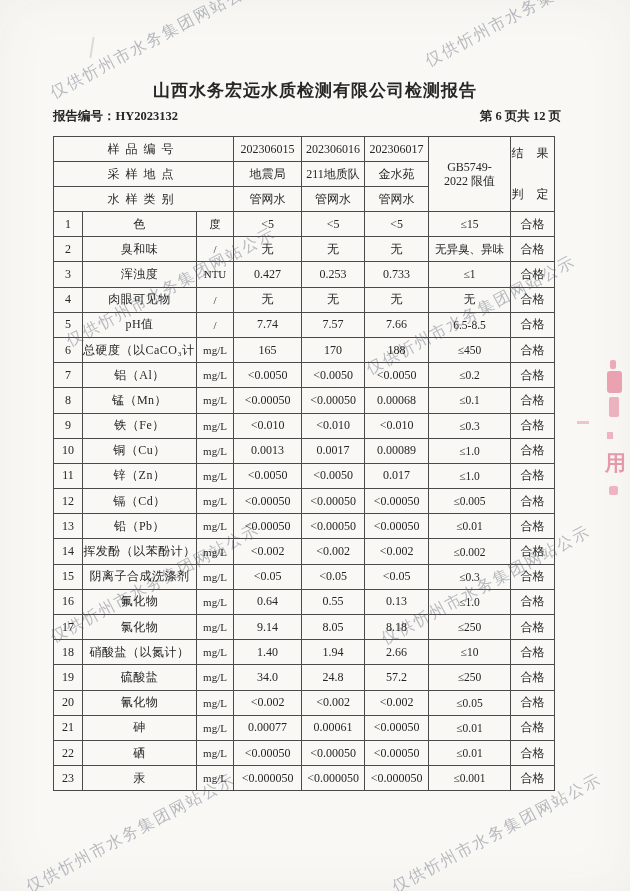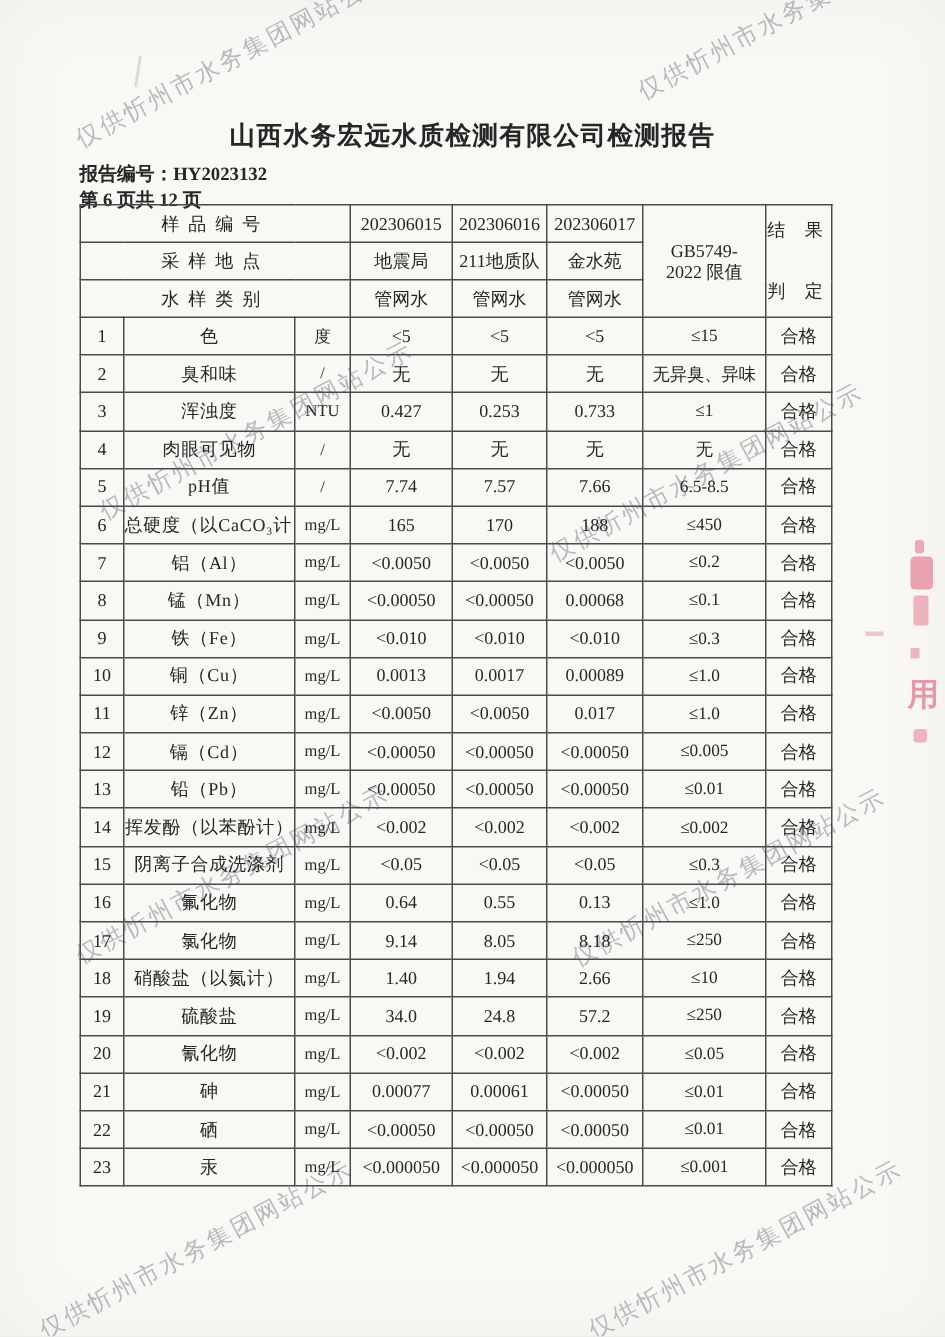--- a/index.html
+++ b/index.html
@@ -36,21 +36,21 @@
   .artifact{position:absolute;left:91px;top:37px;width:2px;height:21px;
     background:rgba(115,115,120,.22);transform:rotate(9deg);}
   
   .title{
     position:absolute; top:79px; left:0; width:100%;
     text-align:center; font-size:17px; font-weight:bold; letter-spacing:1px; margin:0;
   }
   .meta{
     position:absolute; top:108px; left:53px; width:508px;
     display:flex; justify-content:space-between;
-    font-size:12.5px; font-weight:bold;flex-direction:column;
+    font-size:12.5px; font-weight:bold;
   }
   
   table.report{
     position:absolute; top:136px; left:53px;
     border-collapse:collapse; table-layout:fixed; width:501px;
     font-size:12px;
   }
   table.report td{
     border:1px solid #4a4a4a; text-align:center; vertical-align:middle;
     padding:0; overflow:hidden; white-space:nowrap;

